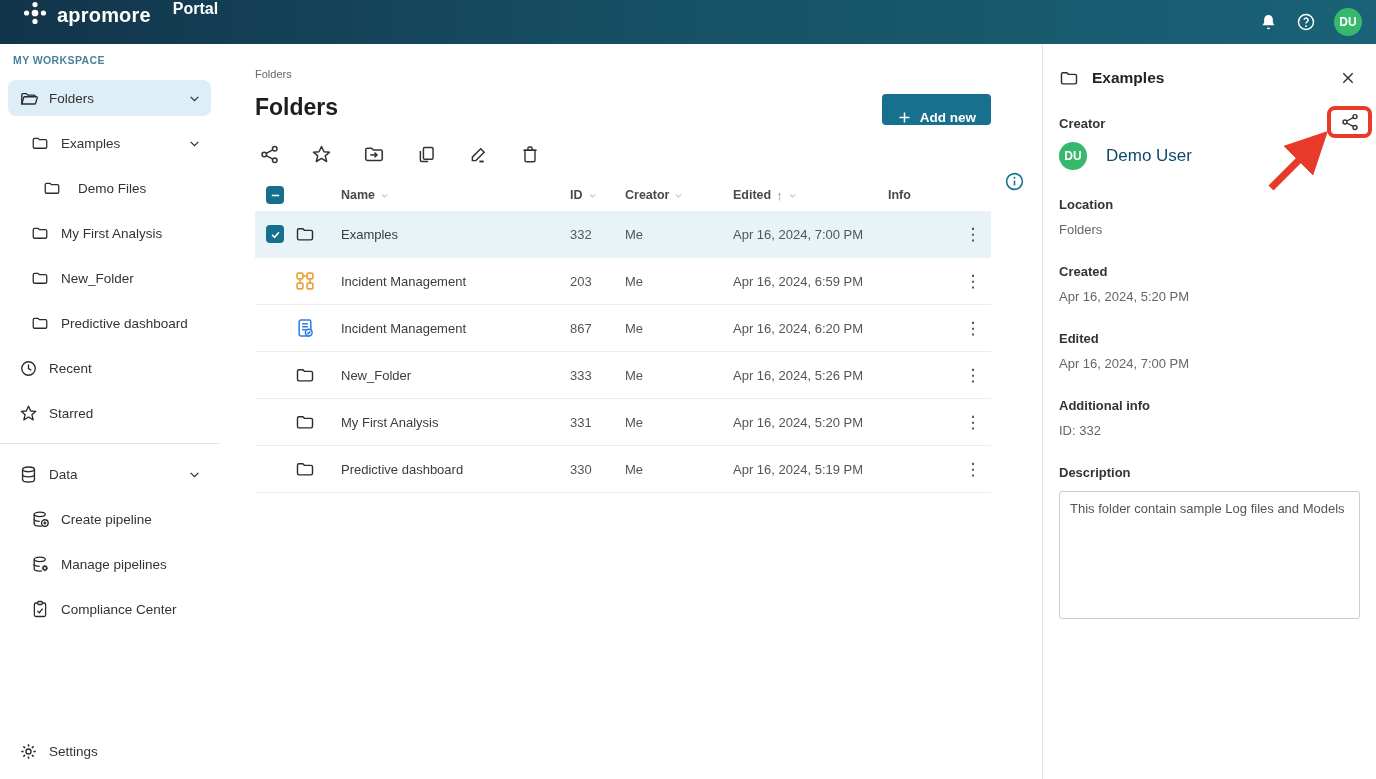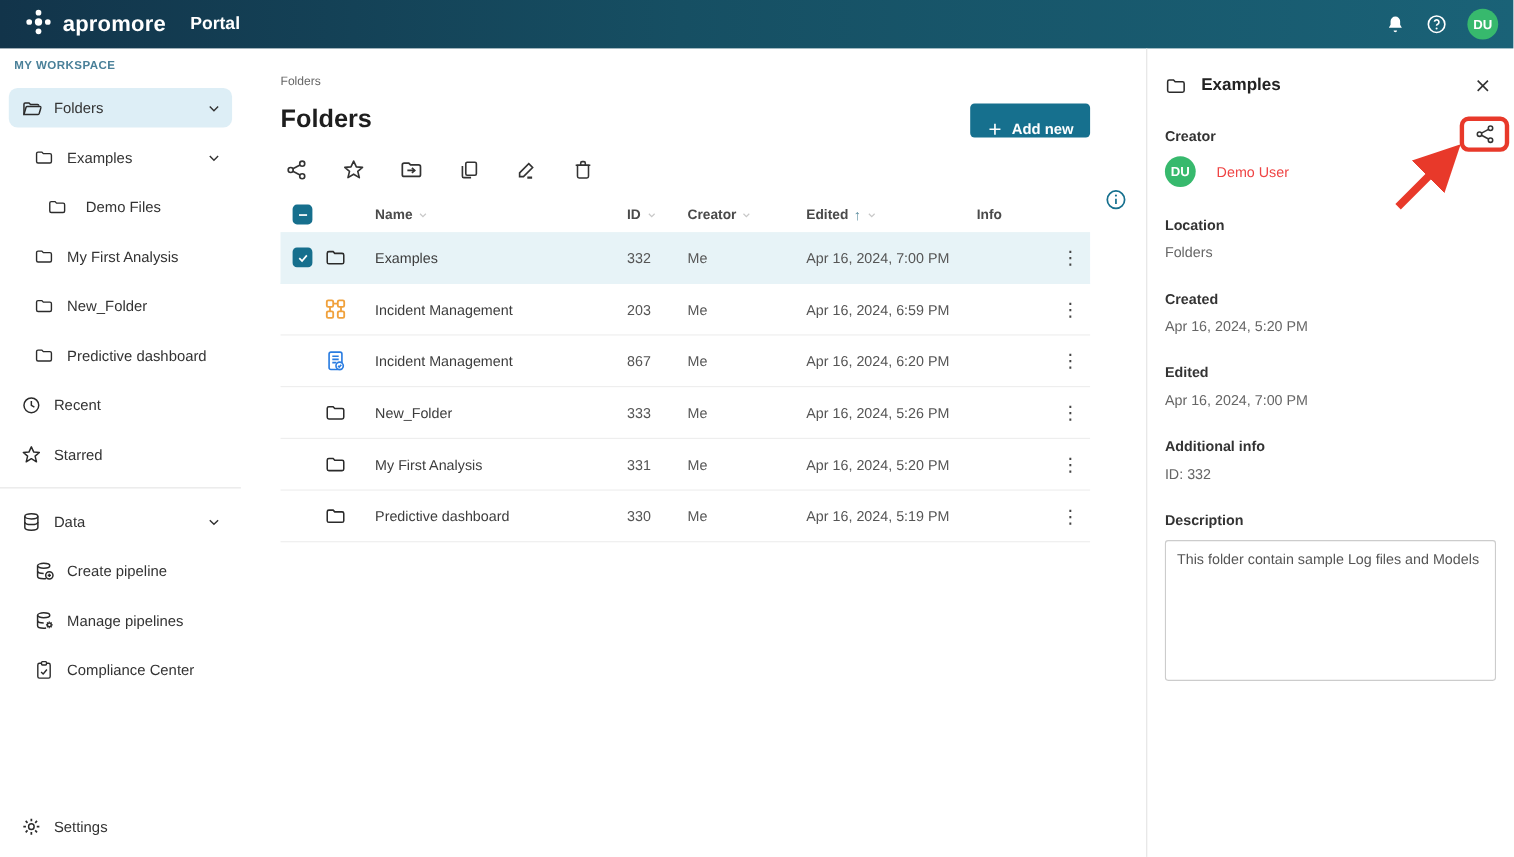--- a/index.html
+++ b/index.html
@@ -1,20 +1,20 @@
 <!DOCTYPE html>
 <html><head>
 <meta charset="utf-8">
 <style>
   * { margin:0; padding:0; box-sizing:border-box; }
   html,body { width:1376px; height:779px; overflow:hidden; background:#fff;
     font-family:"Liberation Sans", sans-serif; }
 
   
-  .topbar { height:44px; display:flex; align-items:center;
+  .topbar { height:44px; display:flex; align-items:flex-start;
     background:linear-gradient(90deg,#12344a 0%, #164f63 45%, #1a6277 100%);
     position:relative; }
   .brand { display:flex; align-items:center; gap:9px; padding-left:22px; }
   .brand-name { color:#fff; font-size:20px; font-weight:bold; letter-spacing:.2px; }
   .app-name { color:#fff; font-size:16px; font-weight:bold; margin-left:22px; }
   .search-wrap { position:absolute; left:545px; top:7px; width:370px; height:30px;
     background:rgba(255,255,255,0.10); border-radius:3px; display:flex; align-items:center; }
   .search-input { flex:1; background:transparent; border:none; outline:none;
     color:#d7e6ec; font-size:13px; padding:0 8px 0 26px; font-family:inherit; }
   .search-input::placeholder { color:#8fb0bd; }
@@ -551,21 +551,21 @@
       <marker id="ah" markerWidth="6" markerHeight="6" refX="4.2" refY="3" orient="auto">
         <path d="M0,0 L6,3 L0,6 z" fill="#e8392a"></path>
       </marker>
     </defs>
     <line x1="228" y1="144" x2="276" y2="96" stroke="#e8392a" stroke-width="7" marker-end="url(#ah)"></line>
   </svg>
 
   <div class="dp-label" style="margin-top:26px">Creator</div>
   <div class="creator-row">
     <div class="avatar">DU</div>
-    <span style="font-size:13px;color:#ef4444">Demo User</span>
+    <span style="font-size:17px;color:#0c4a6e">Demo User</span>
   </div>
 
   <div class="dp-label">Location</div>
   <div class="dp-value">Folders</div>
 
   <div class="dp-label">Created</div>
   <div class="dp-value">Apr 16, 2024, 5:20 PM</div>
 
   <div class="dp-label">Edited</div>
   <div class="dp-value">Apr 16, 2024, 7:00 PM</div>

